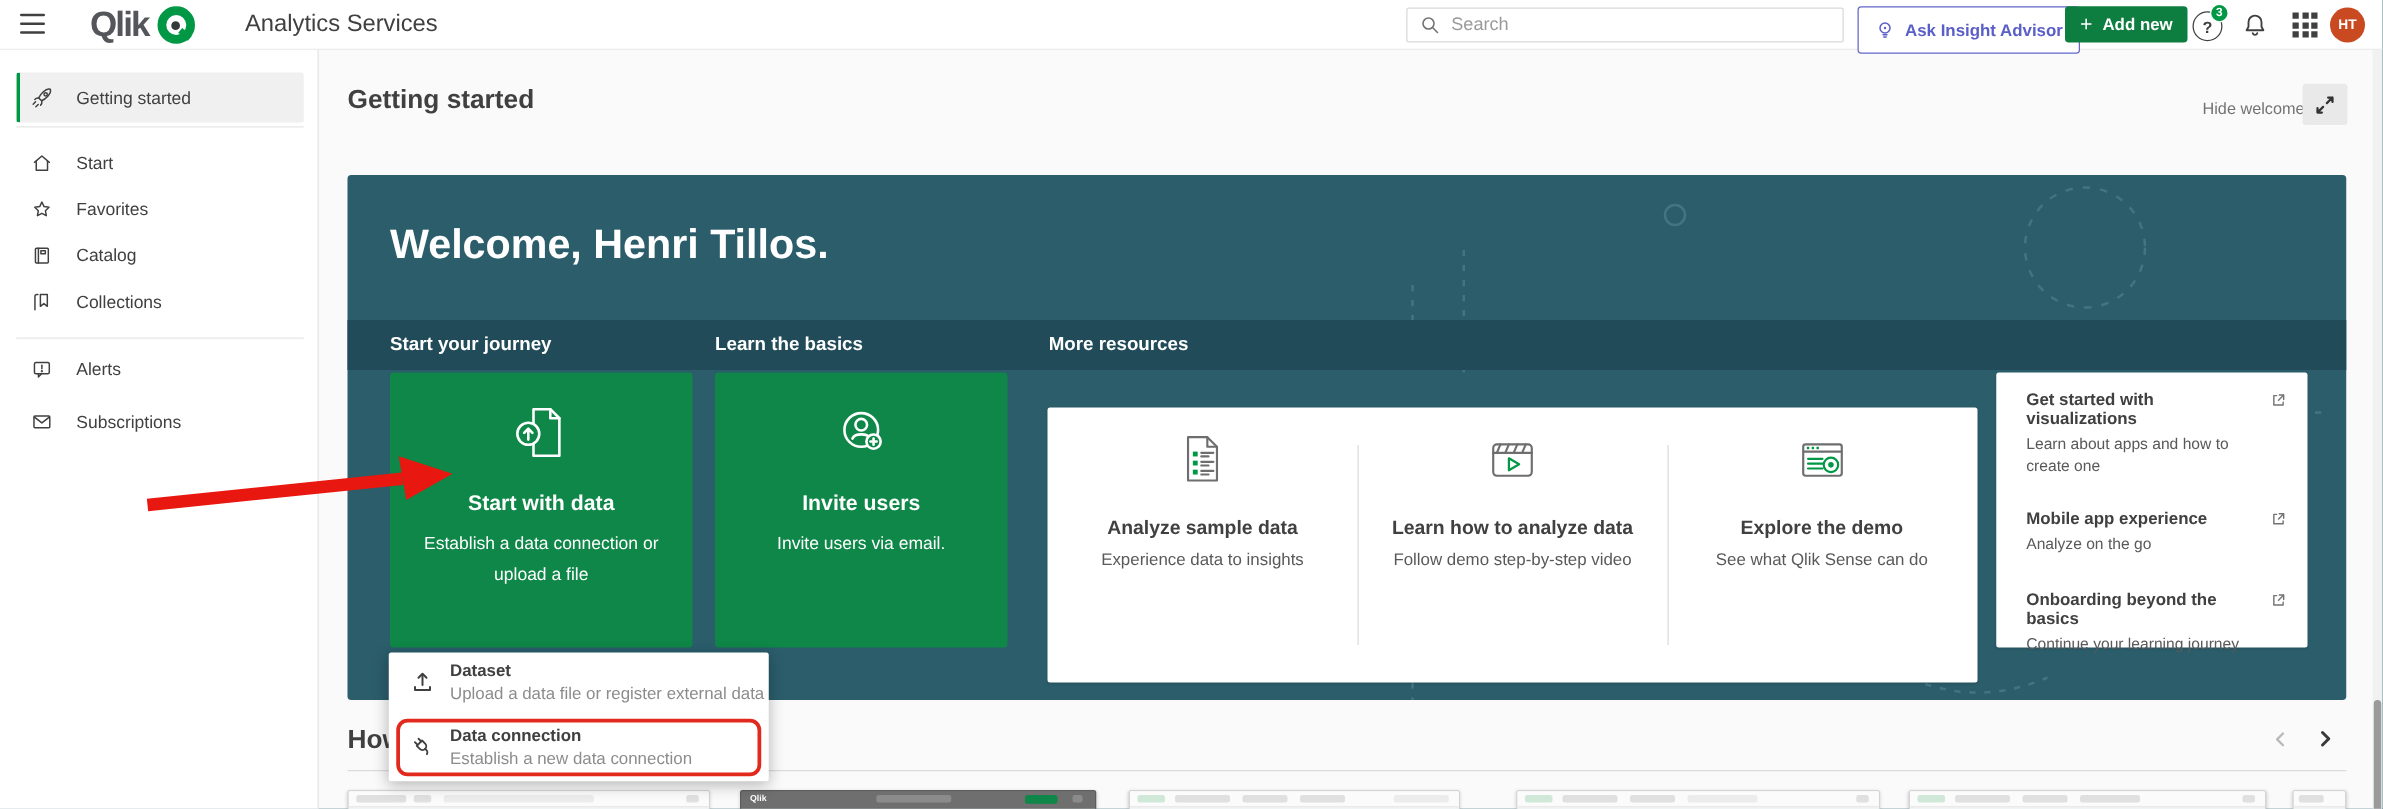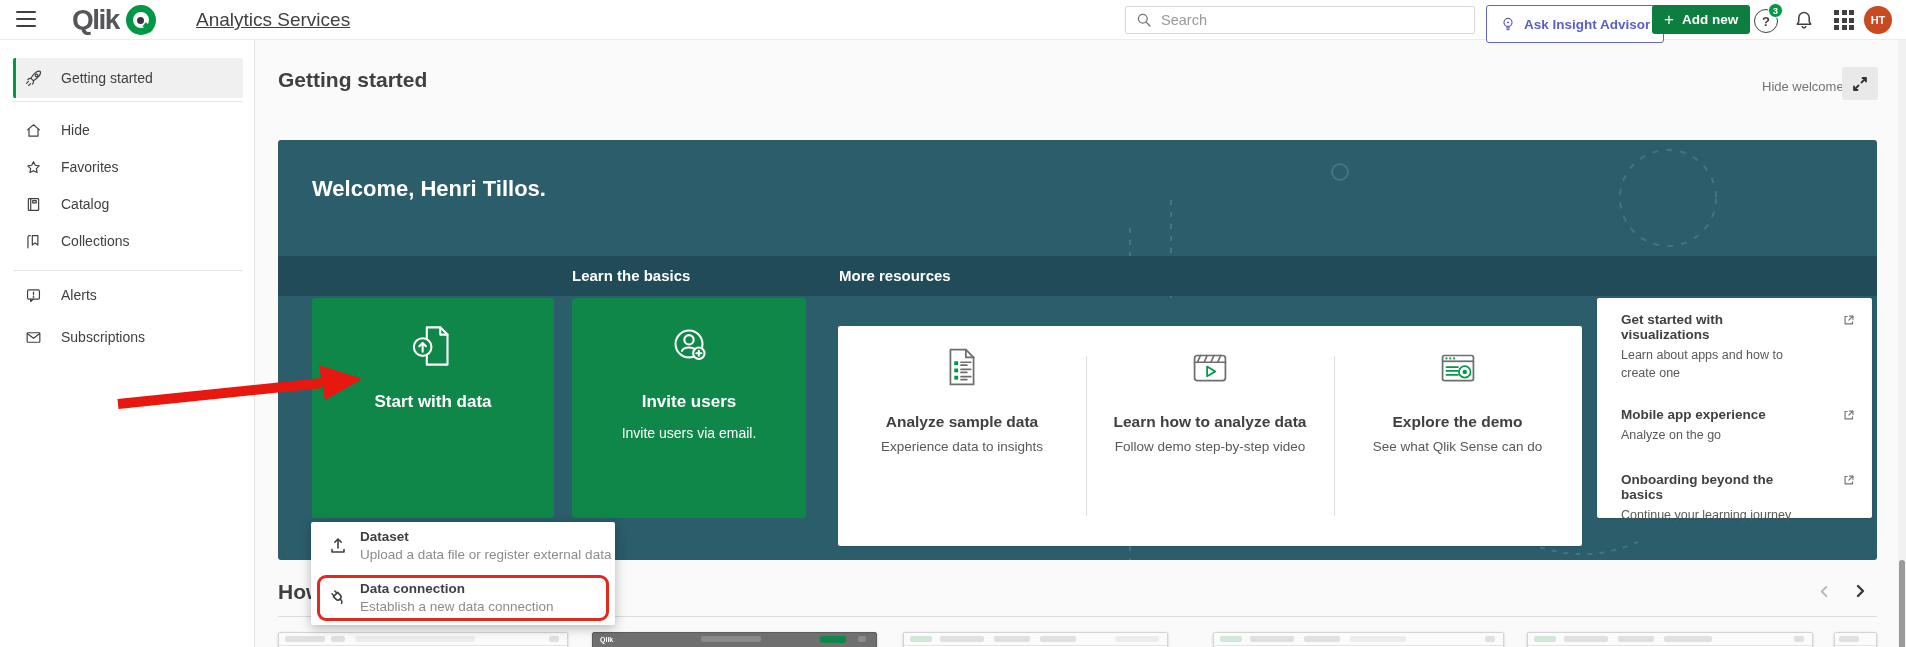--- a/index.html
+++ b/index.html
@@ -11,21 +11,21 @@
 
   
   .topbar { position:absolute; left:0; top:0; width:1906px; height:40px; background:#fff; border-bottom:1px solid #ececec; z-index:40; }
   .hamburger { position:absolute; left:16px; top:11px; width:20px; height:16px; display:flex; flex-direction:column; justify-content:space-between; cursor:pointer; }
   .hamburger div { height:2.4px; background:#404040; border-radius:1px; }
   .logo { position:absolute; left:72px; top:0; height:40px; display:flex; align-items:center; gap:7px; }
   .logo-word { font-size:28px; font-weight:800; color:#54565a; letter-spacing:-1.5px; }
   .qmark { position:relative; width:30px; height:30px; border:7.5px solid #009845; border-radius:50%; display:flex; align-items:center; justify-content:center; }
   .qmark-dot { width:7px; height:7px; background:#35383b; border-radius:50%; }
   .qmark-tail { position:absolute; right:-4px; bottom:-2px; width:10px; height:5px; background:#009845; transform:rotate(40deg); }
-  .app-title { position:absolute; left:196px; top:9px; font-size:19px; color:#404040;text-decoration:underline; }
+  .app-title { position:absolute; left:196px; top:9px; font-size:19px; color:#404040; }
   .searchbox { position:absolute; left:1125px; top:6px; width:350px; height:28px; background:#fff; border:1px solid #d9d9d9; border-radius:2px; display:flex; align-items:center; padding:0 10px; gap:9px; }
   .searchbox input { border:none; outline:none; flex:1; font-size:14.5px; color:#404040; font-family:inherit; background:transparent; }
   .searchbox input::placeholder { color:#9a9a9a; }
   .btn-insight { position:absolute; left:1486px; top:5px; height:29px; padding:18px 13px; background:#fff; border:1px solid #6265c9; border-radius:3px; color:#5a5ec8; font-weight:700; font-size:13.5px; display:flex; align-items:center; gap:8px; cursor:pointer; }
   .btn-addnew { position:absolute; left:1652px; top:5px; height:29px; padding:0 12px; background:#0d7d40; border:none; border-radius:3px; color:#fff; font-weight:700; font-size:13.5px; display:flex; align-items:center; gap:8px; cursor:pointer; }
   .btn-addnew .plus { font-size:17px; font-weight:400; line-height:1; }
   .help-wrap { position:absolute; left:1754px; top:7px; width:26px; height:26px; }
   .help-circle { width:24px; height:24px; margin-top:2px; border:1.7px solid #404040; border-radius:50%; display:flex; align-items:center; justify-content:center; font-size:13px; font-weight:700; color:#404040; cursor:pointer; }
   .help-badge { position:absolute; left:14px; top:-4px; min-width:15px; height:15px; background:#009845; border:1.5px solid #fff; border-radius:50%; color:#fff; font-size:9.5px; font-weight:700; display:flex; align-items:center; justify-content:center; }
   .bell-wrap { position:absolute; left:1792px; top:8px; width:24px; height:24px; cursor:pointer; }
@@ -41,32 +41,32 @@
   .ic { fill:none; stroke:#404040; stroke-width:1.5; stroke-linecap:round; stroke-linejoin:round; }
 
   
   .page-title { position:absolute; left:278px; top:68px; font-size:21px; font-weight:600; color:#404040; z-index:2; }
   .hide-welcome { position:absolute; left:1762px; top:79px; font-size:13px; color:#737373; cursor:pointer; z-index:2; }
   .collapse-btn { position:absolute; left:1842px; top:67px; width:36px; height:33px; background:#e9e9e9; border-radius:3px; display:flex; align-items:center; justify-content:center; cursor:pointer; z-index:2; }
 
   
   .banner { position:absolute; left:278px; top:140px; width:1599px; height:420px; background:#2b5d6b; border-radius:3px; z-index:1; }
   .pattern { position:absolute; inset:0; }
-  .welcome-title { position:absolute; left:34px; top:36px; font-size:22px; font-weight:700; color:#fff; z-index:2; }
+  .welcome-title { position:absolute; left:34px; top:36px; font-size:33px; font-weight:700; color:#fff; z-index:2; }
   .section-strip { position:absolute; left:0; top:116px; width:100%; height:40px; background:#214b58; z-index:2; }
   .section-label { position:absolute; top:0; height:40px; line-height:40px; color:#fff; font-size:15px; font-weight:600; }
   .gcard { position:absolute; top:158px; height:220px; background:#0e8748; border-radius:3px; text-align:center; color:#fff; cursor:pointer; z-index:3; }
   .gcard-title { margin-top:13px; font-size:17px; font-weight:700; }
   .gcard-sub { margin-top:9px; padding:0 26px; font-size:14px; line-height:1.75; }
   .rescard { position:absolute; left:560px; top:158px; width:744px; height:220px; background:#fff; border-radius:2px; box-shadow:0 1px 2px rgba(0,0,0,.12); z-index:3; display:flex;margin-top:28px; }
   .rescol { width:248px; text-align:center; cursor:pointer; }
   .rescol-title { margin-top:13px; font-size:15.5px; font-weight:700; color:#404040; }
   .rescol-sub { margin-top:8px; font-size:13.5px; color:#595959; }
   .res-div { position:absolute; top:30px; width:1px; height:160px; background:#dcdcdc; }
-  .linkcard { position:absolute; left:1319px; top:158px; width:275px; height:220px; background:#fff; border-radius:2px; box-shadow:0 1px 2px rgba(0,0,0,.12); z-index:3; padding:14px 22px 0 24px; }
+  .linkcard { position:absolute; left:1319px; top:158px; width:249px; height:220px; background:#fff; border-radius:2px; box-shadow:0 1px 2px rgba(0,0,0,.12); z-index:3; padding:14px 22px 0 24px; }
   .linkitem { position:relative; cursor:pointer; }
   .linkitem-title { font-size:13.5px; font-weight:700; color:#404040; width:178px; }
   .linkitem-sub { margin-top:4px; font-size:12.5px; color:#595959; line-height:1.45; width:180px; }
   .ext { position:absolute; right:-6px; top:1px; }
 
   
   .dropdown { position:absolute; left:311px; top:522px; width:304px; height:103px; background:#fff; border-radius:2px; box-shadow:0 3px 12px rgba(0,0,0,.28); z-index:20; }
   .dd-item { position:absolute; left:0; width:100%; height:47px; cursor:pointer; }
   .dd-icon { position:absolute; left:17px; top:13px; }
   .dd-title { position:absolute; left:49px; top:7px; font-size:13.5px; font-weight:700; color:#404040; }
@@ -171,21 +171,21 @@
         <path d="M5.6 15.7 3.2 18.1M8.3 18.4 5.9 20.8"></path>
       </svg>
     <span>Getting started</span>
   </div>
   <div class="nav-div" style="top:61px"></div>
   <div class="nav-item" style="top:73px">
     <svg width="19" height="19" viewBox="0 0 24 24" class="ic">
         <path d="M4.5 11.2 12 4.8l7.5 6.4"></path>
         <path d="M6.3 10.2v9h11.4v-9"></path>
       </svg>
-    <span>Hide</span>
+    <span>Start</span>
   </div>
   <div class="nav-item" style="top:110px">
     <svg width="19" height="19" viewBox="0 0 24 24" class="ic">
         <path d="M12 4.6l2.2 4.6 5 .7-3.6 3.5.9 5L12 16l-4.5 2.4.9-5L4.8 9.9l5-.7z"></path>
       </svg>
     <span>Favorites</span>
   </div>
   <div class="nav-item" style="top:147px">
     <svg width="19" height="19" viewBox="0 0 24 24" class="ic">
         <rect x="5.5" y="4.5" width="13" height="15" rx="1"></rect>
@@ -242,34 +242,36 @@
       <path d="M1240 398 q 60 30 120 4" stroke-dasharray="5 7"></path>
       <circle cx="1062" cy="32" r="8"></circle>
       <circle cx="1180" cy="396" r="6"></circle>
     </g>
     <circle cx="1205" cy="148" r="5" fill="#568998" opacity="0.6"></circle>
   </svg>
 
   <div class="welcome-title">Welcome, Henri Tillos.</div>
 
   <div class="section-strip">
+    <span class="section-label" style="left:34px">Start your journey</span>
     <span class="section-label" style="left:294px">Learn the basics</span>
     <span class="section-label" style="left:561px">More resources</span>
   </div>
 
   <div class="gcard" style="left:34px;width:242px">
     <svg width="58" height="58" viewBox="0 0 56 56" style="margin-top:19px">
       <g fill="none" stroke="#fff" stroke-width="2" stroke-linecap="round" stroke-linejoin="round">
         <path d="M22 10h13l7 7v29H22z"></path>
           <path d="M35 10v7h7"></path>
         <circle cx="18" cy="29" r="8.5" fill="#0e8748"></circle>
         <path d="M18 33.5v-8M14.8 28.3 18 25l3.2 3.3"></path>
       </g>
     </svg>
     <div class="gcard-title">Start with data</div>
+    <div class="gcard-sub">Establish a data connection or upload a file</div>
   </div>
 
   <div class="gcard" style="left:294px;width:234px">
     <svg width="58" height="58" viewBox="0 0 56 56" style="margin-top:19px">
       <g fill="none" stroke="#fff" stroke-width="2" stroke-linecap="round" stroke-linejoin="round">
         <circle cx="28" cy="26" r="13"></circle>
         <circle cx="28" cy="22" r="4.5"></circle>
         <path d="M21.2 32.7c1.7-4.3 11.9-4.3 13.6 0"></path>
         <circle cx="37.5" cy="35" r="5.5" fill="#0e8748"></circle>
         <path d="M37.5 32.6v4.8M35.1 35h4.8"></path>

